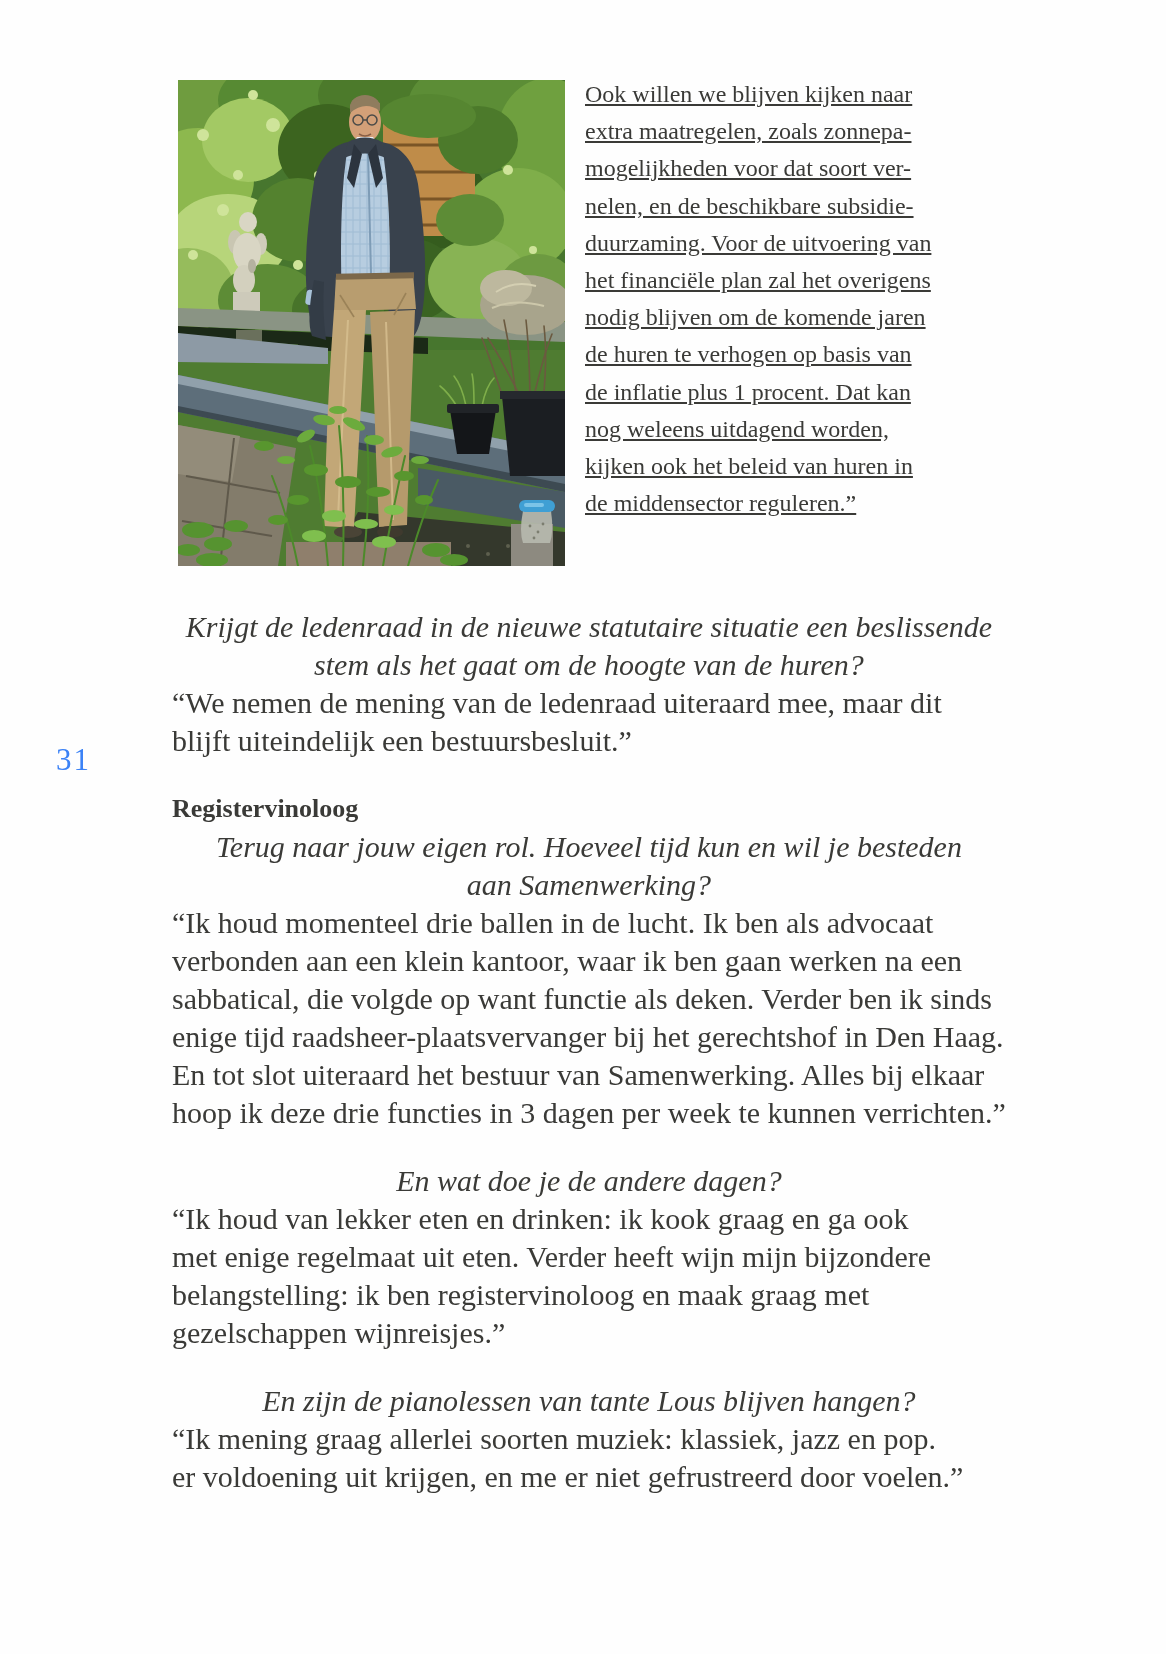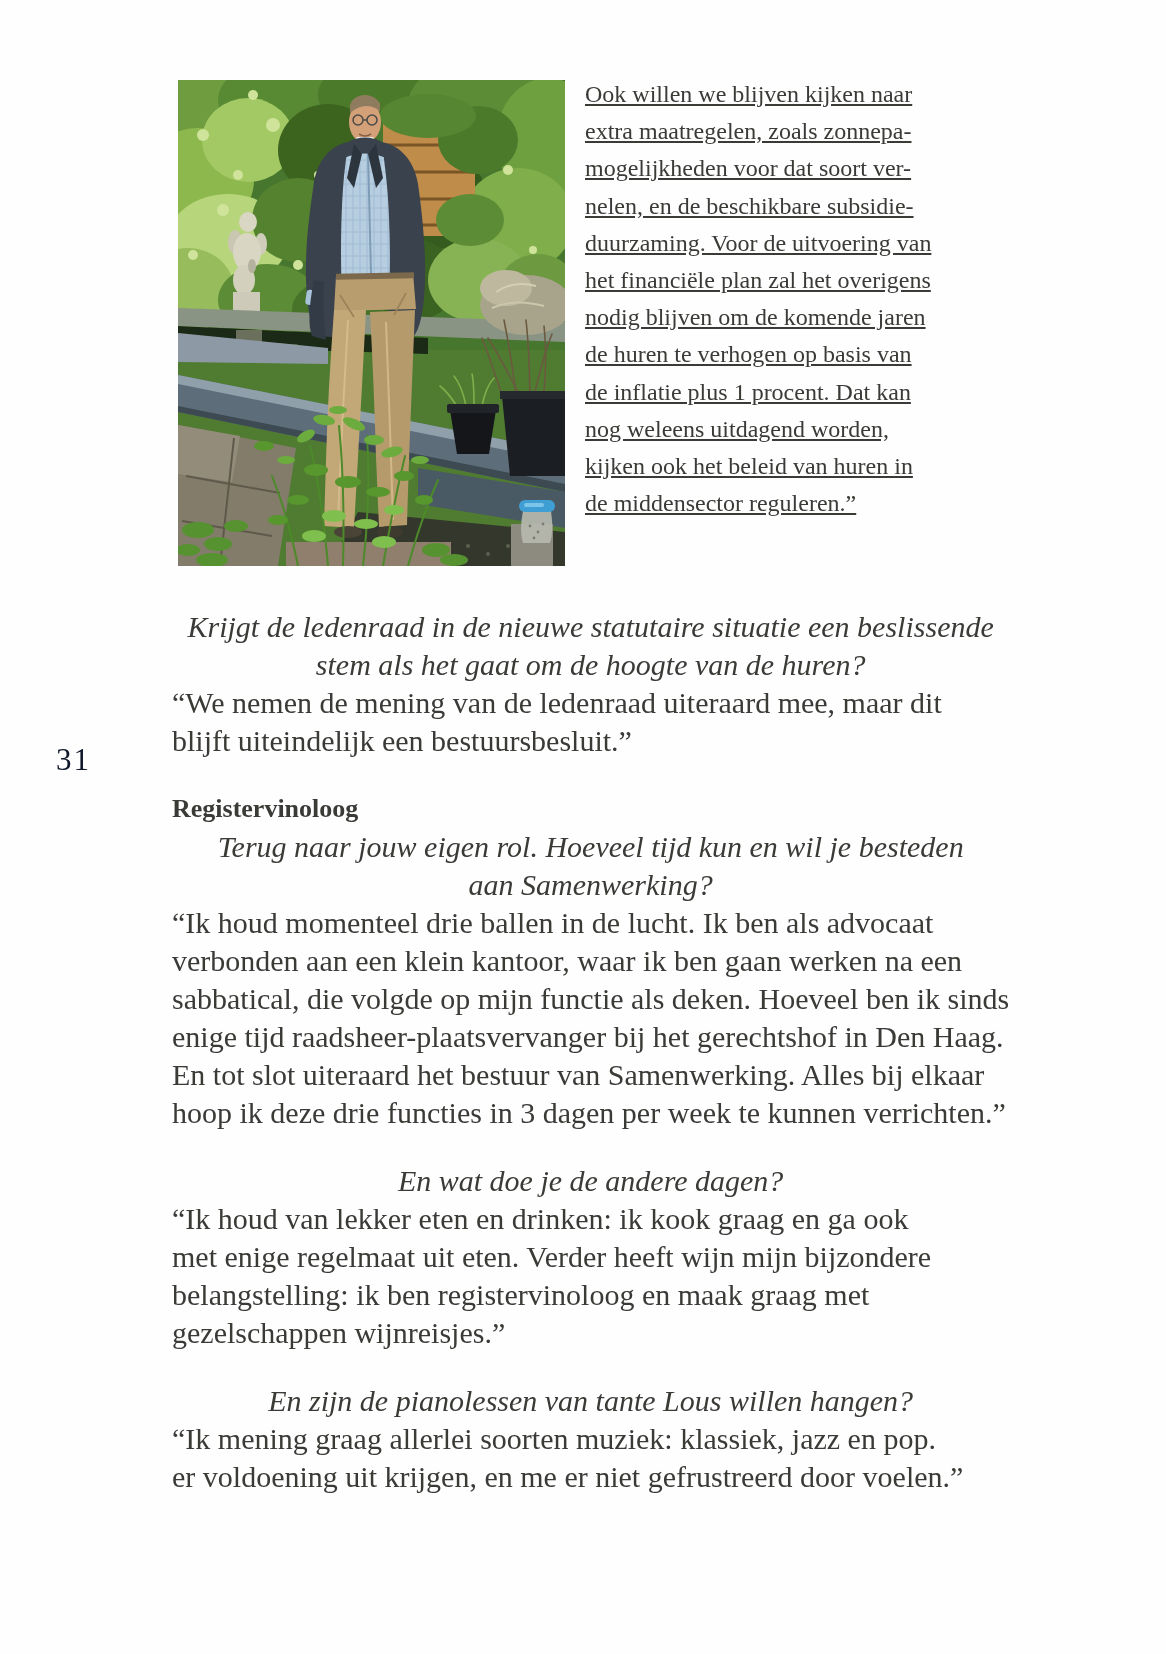--- a/index.html
+++ b/index.html
@@ -15,21 +15,21 @@
     position: relative;
     width: 1166px; height: 1654px;
     background: #fefefe;
     color: #3a3a37;
   }
   .pagenum {
     position: absolute;
     left: 56px; top: 742px;
     font-size: 31px;
     letter-spacing: 2px;
-    color: #0f172a;
+    color: #3b82f6;
     font-variant-numeric: oldstyle-nums;
   }
   .photo {
     position: absolute;
     left: 178px; top: 80px;
     width: 387px; height: 486px;
     overflow: hidden;
   }
   .photo svg { display: block; }
   .intro {
@@ -345,42 +345,42 @@
 
     <section class="block">
       <h2 class="hd">Registervinoloog</h2>
       <div class="q">
           <div class="line">Terug naar jouw eigen rol. Hoeveel tijd kun en wil je besteden</div>
           <div class="line">aan Samenwerking?</div>
         </div>
       <div class="a">
           <div class="line">“Ik houd momenteel drie ballen in de lucht. Ik ben als advocaat</div>
           <div class="line">verbonden aan een klein kantoor, waar ik ben gaan werken na een</div>
-          <div class="line">sabbatical, die volgde op mijn functie als deken. Hoeveel ben ik sinds</div>
+          <div class="line">sabbatical, die volgde op want functie als deken. Verder ben ik sinds</div>
           <div class="line">enige tijd raadsheer-plaatsvervanger bij het gerechtshof in Den Haag.</div>
           <div class="line">En tot slot uiteraard het bestuur van Samenwerking. Alles bij elkaar</div>
           <div class="line">hoop ik deze drie functies in 3 dagen per week te kunnen verrichten.”</div>
         </div>
     </section>
 
     <section class="block">
       <div class="q">
           <div class="line">En wat doe je de andere dagen?</div>
         </div>
       <div class="a">
           <div class="line">“Ik houd van lekker eten en drinken: ik kook graag en ga ook</div>
           <div class="line">met enige regelmaat uit eten. Verder heeft wijn mijn bijzondere</div>
           <div class="line">belangstelling: ik ben registervinoloog en maak graag met</div>
           <div class="line">gezelschappen wijnreisjes.”</div>
         </div>
     </section>
 
     <section class="block">
       <div class="q">
-          <div class="line">En zijn de pianolessen van tante Lous willen hangen?</div>
+          <div class="line">En zijn de pianolessen van tante Lous blijven hangen?</div>
         </div>
       <div class="a">
           <div class="line">“Ik mening graag allerlei soorten muziek: klassiek, jazz en pop.</div>
           <div class="line">er voldoening uit krijgen, en me er niet gefrustreerd door voelen.”</div>
         </div>
     </section>
 
   </div>
 </div>
 

